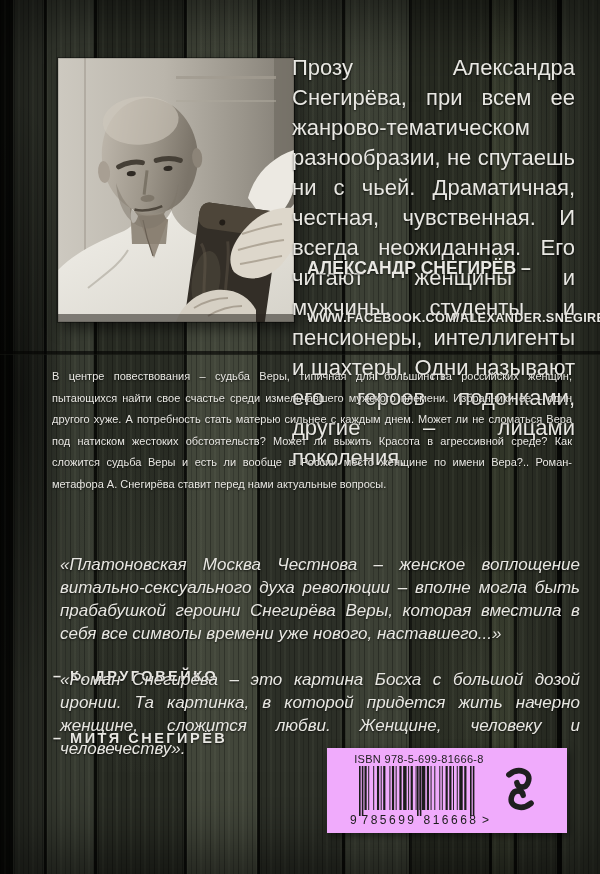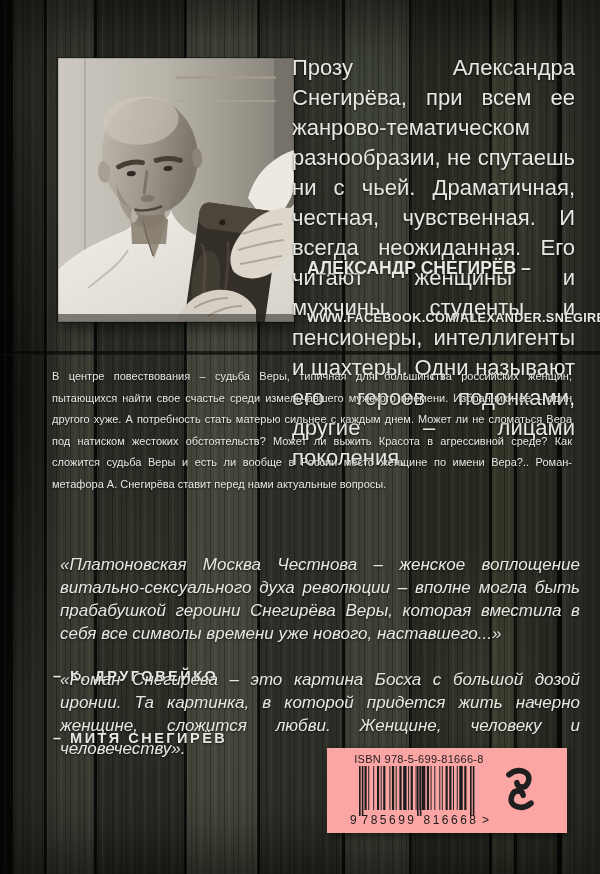--- a/index.html
+++ b/index.html
@@ -64,21 +64,21 @@
   .quote1{top:553px;}
   .quote2{top:668px;}
   .attr{
     position:absolute;left:53px;font-weight:bold;font-size:14.5px;
     letter-spacing:2.5px;white-space:nowrap;
   }
   .attr1{top:633px;margin-top:35px;}
   .attr2{top:730px;}
   .isbn-label{
     position:absolute;left:327px;top:748px;width:240px;height:85px;
-    background:#fca5a5;box-shadow:2px 3px 8px rgba(0,0,0,0.5);
+    background:#f0abfc;box-shadow:2px 3px 8px rgba(0,0,0,0.5);
   }
   .isbn-text{
     position:absolute;left:22px;top:5px;width:140px;text-align:center;
     color:#1c1c1c;font-size:11px;letter-spacing:0.3px;font-family:"Liberation Sans",sans-serif;
   }
   .barcode-svg{position:absolute;left:22px;top:18px;}
   .eksmo{position:absolute;left:174px;top:15px;}
 </style>
 </head>
 <body>

